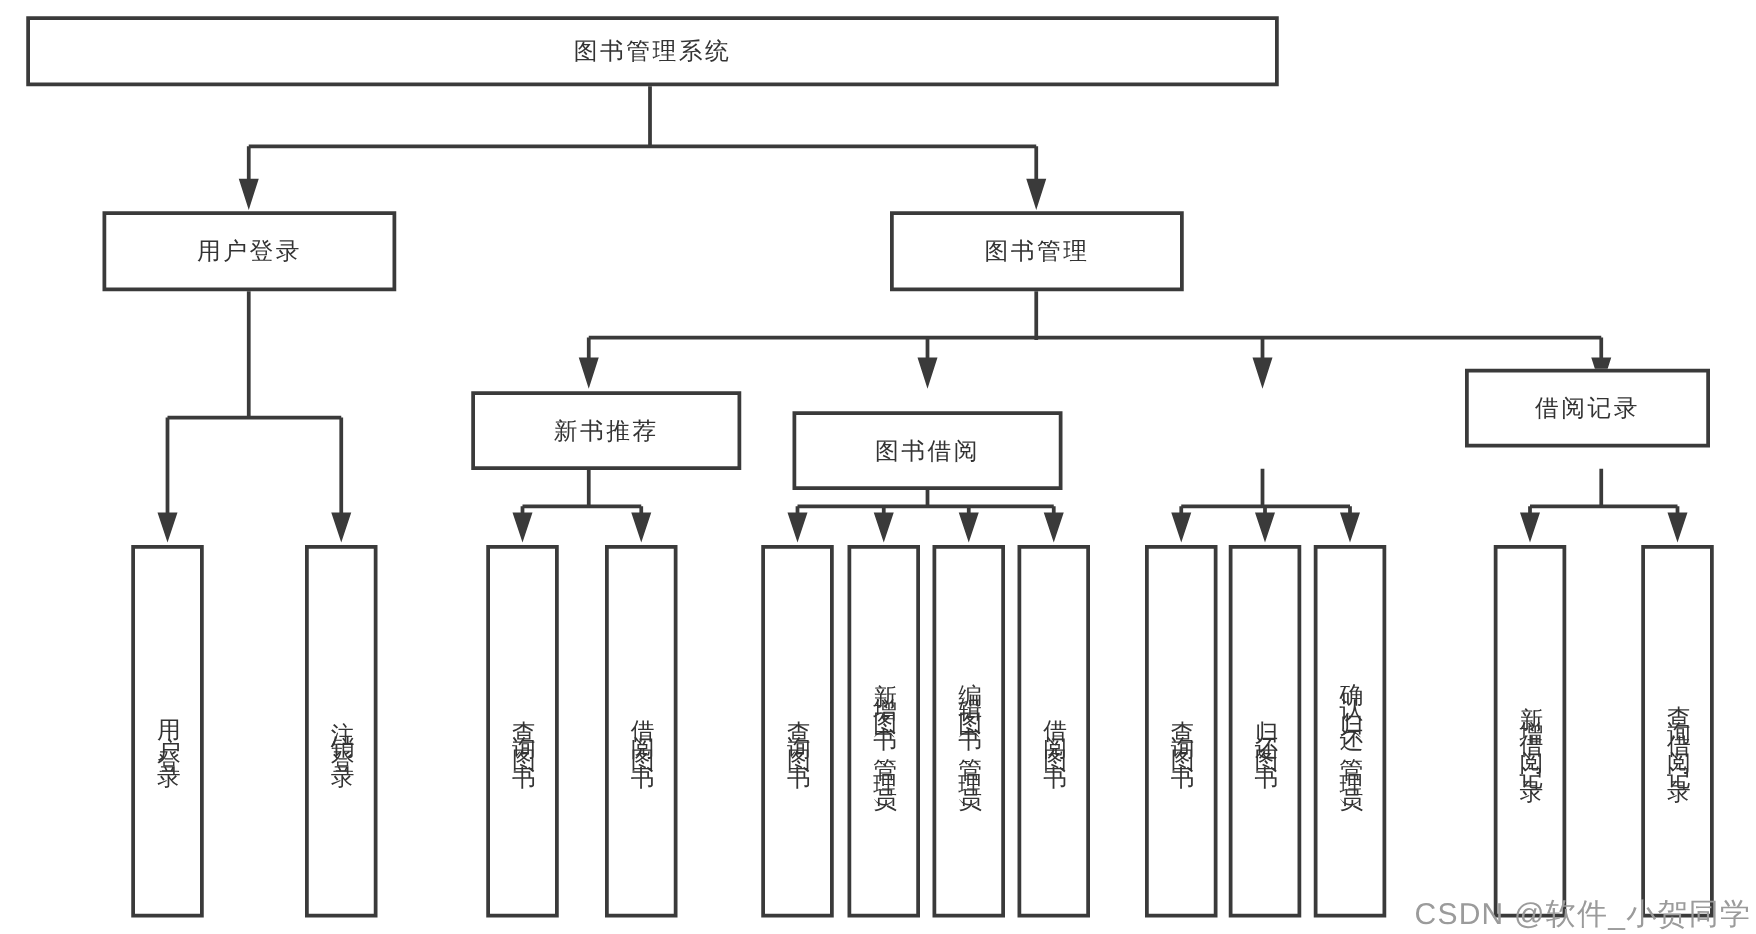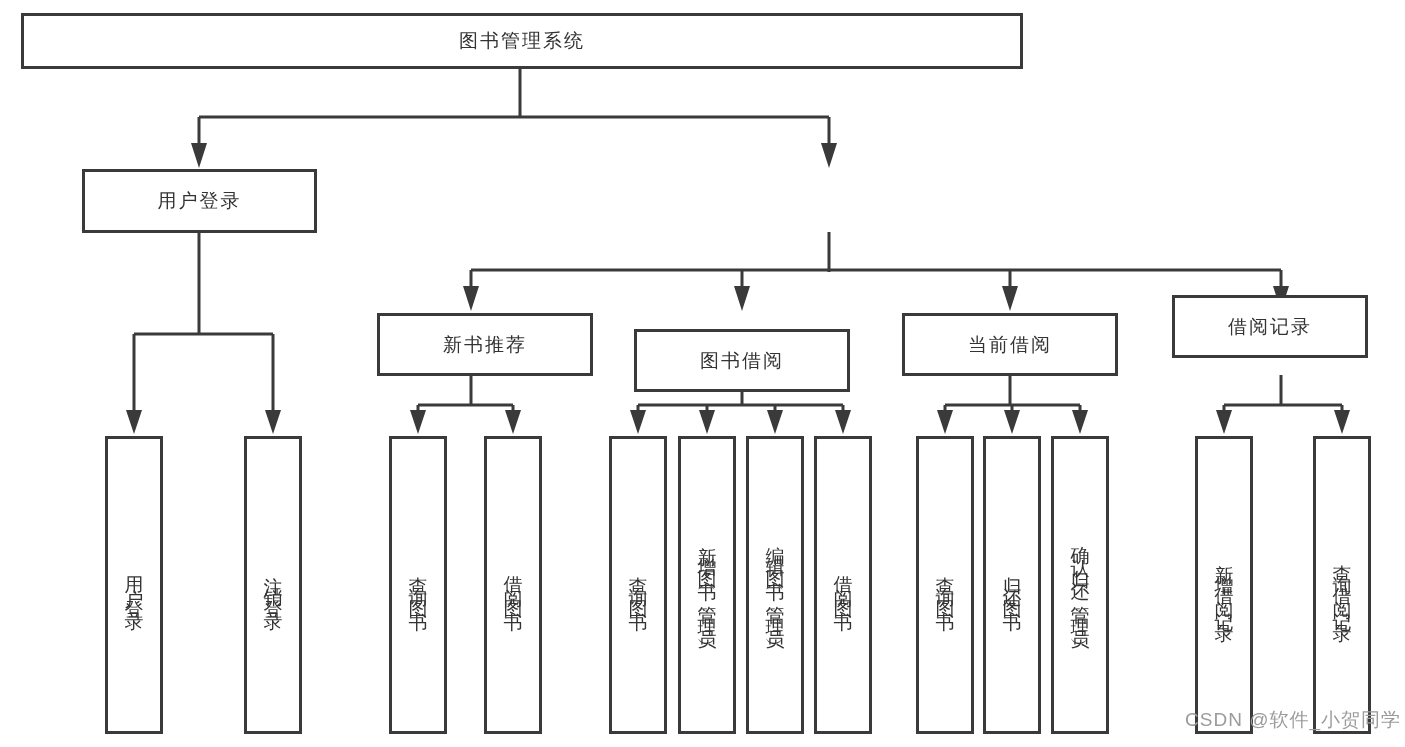--- a/index.html
+++ b/index.html
@@ -56,22 +56,22 @@
     font-size: 19px;
     letter-spacing: 12px;
     color: var(--text-color);
     top: 436px;
     width: 58px;
     height: 298px;
   }
   .watermark {
     position: absolute;
     right: 4px;
-    bottom: 14px;
-    font-size: 19px;
+    bottom: 0;
+    font-size: 24px;
     letter-spacing: 1px;
     color: var(--watermark-color);
     z-index: 5;
     white-space: nowrap;
     margin-top: 48px;
   }
 </style>
 </head>
 <body>
 
@@ -130,24 +130,24 @@
       M937 410 L953 410 L945 434 Z
       M1004 410 L1020 410 L1012 434 Z
       M1072 410 L1088 410 L1080 434 Z
       M1216 410 L1232 410 L1224 434 Z
       M1334 410 L1350 410 L1342 434 Z"></path>
   </svg>
 
   <div class="box" style="left:21px; top:13px; width:1002px; height:56px;">图书管理系统</div>
 
   <div class="box" style="left:82px; top:169px; width:235px; height:64px;">用户登录</div>
+  <div class="box" style="left:712px; top:169px; width:235px; height:64px;">图书管理</div>
 
   <div class="box" style="left:363px; top:313px; width:216px; height:63px;margin-left:14px;">新书推荐</div>
   <div class="box" style="left:634px; top:313px; width:216px; height:63px;margin-top:16px;">图书借阅</div>
-  <div class="box" style="left:902px; top:313px; width:216px; height:63px;">当前借阅</div>
   <div class="box" style="left:1172px; top:295px; width:196px; height:63px;">借阅记录</div>
 
   <div class="vbox" style="left:105px;">用户登录</div>
   <div class="vbox" style="left:244px;">注销登录</div>
 
   <div class="vbox" style="left:389px;">查询图书</div>
   <div class="vbox" style="left:484px;">借阅图书</div>
 
   <div class="vbox" style="left:609px;">查询图书</div>
   <div class="vbox" style="left:678px;">新增图书（管理员）</div>

